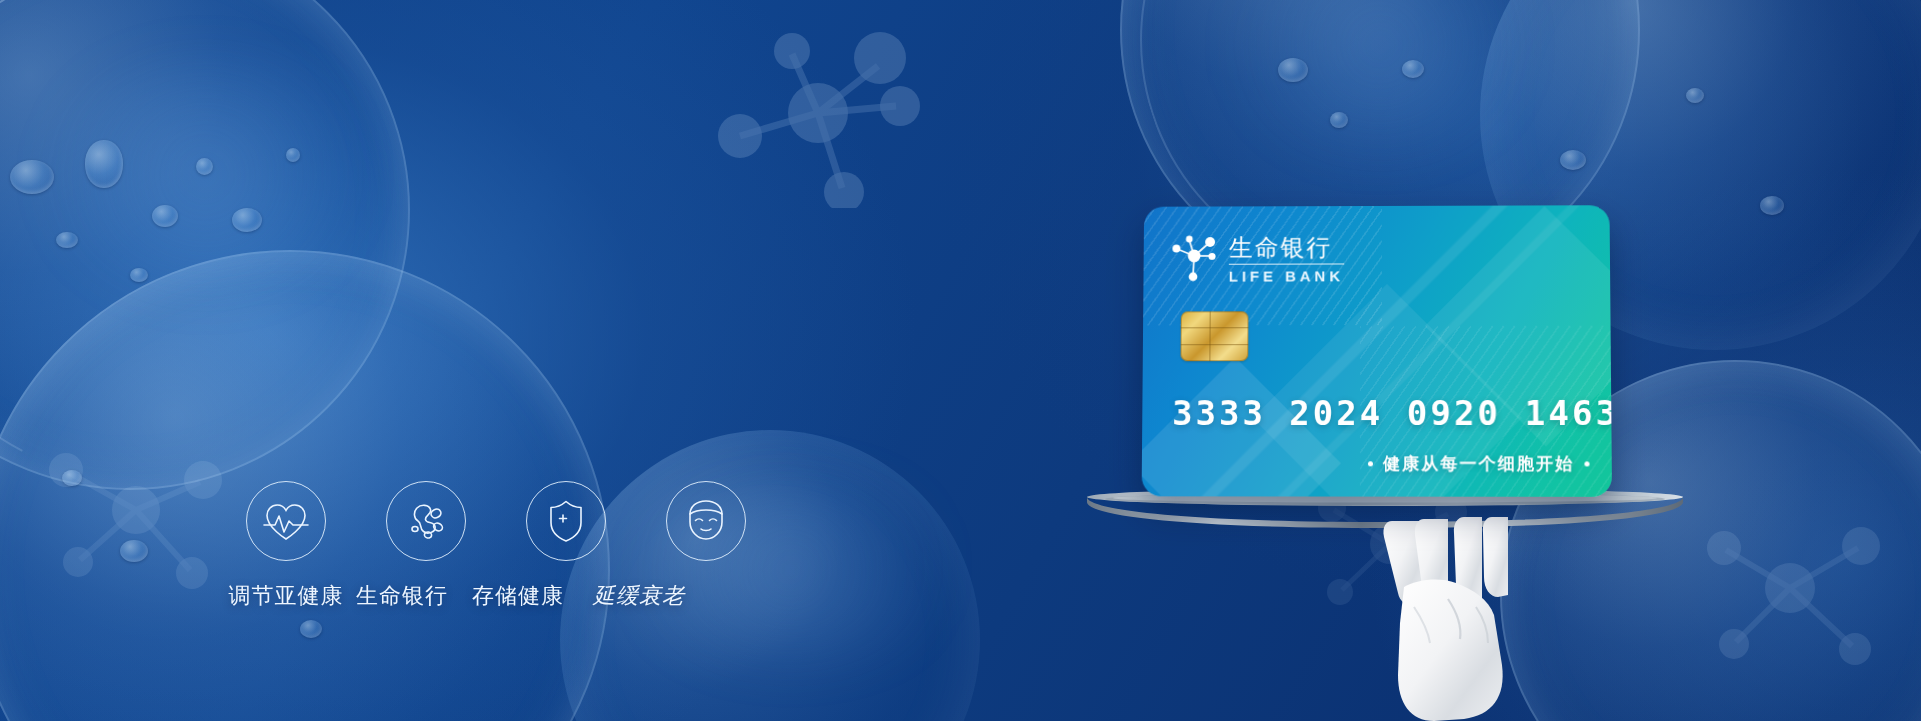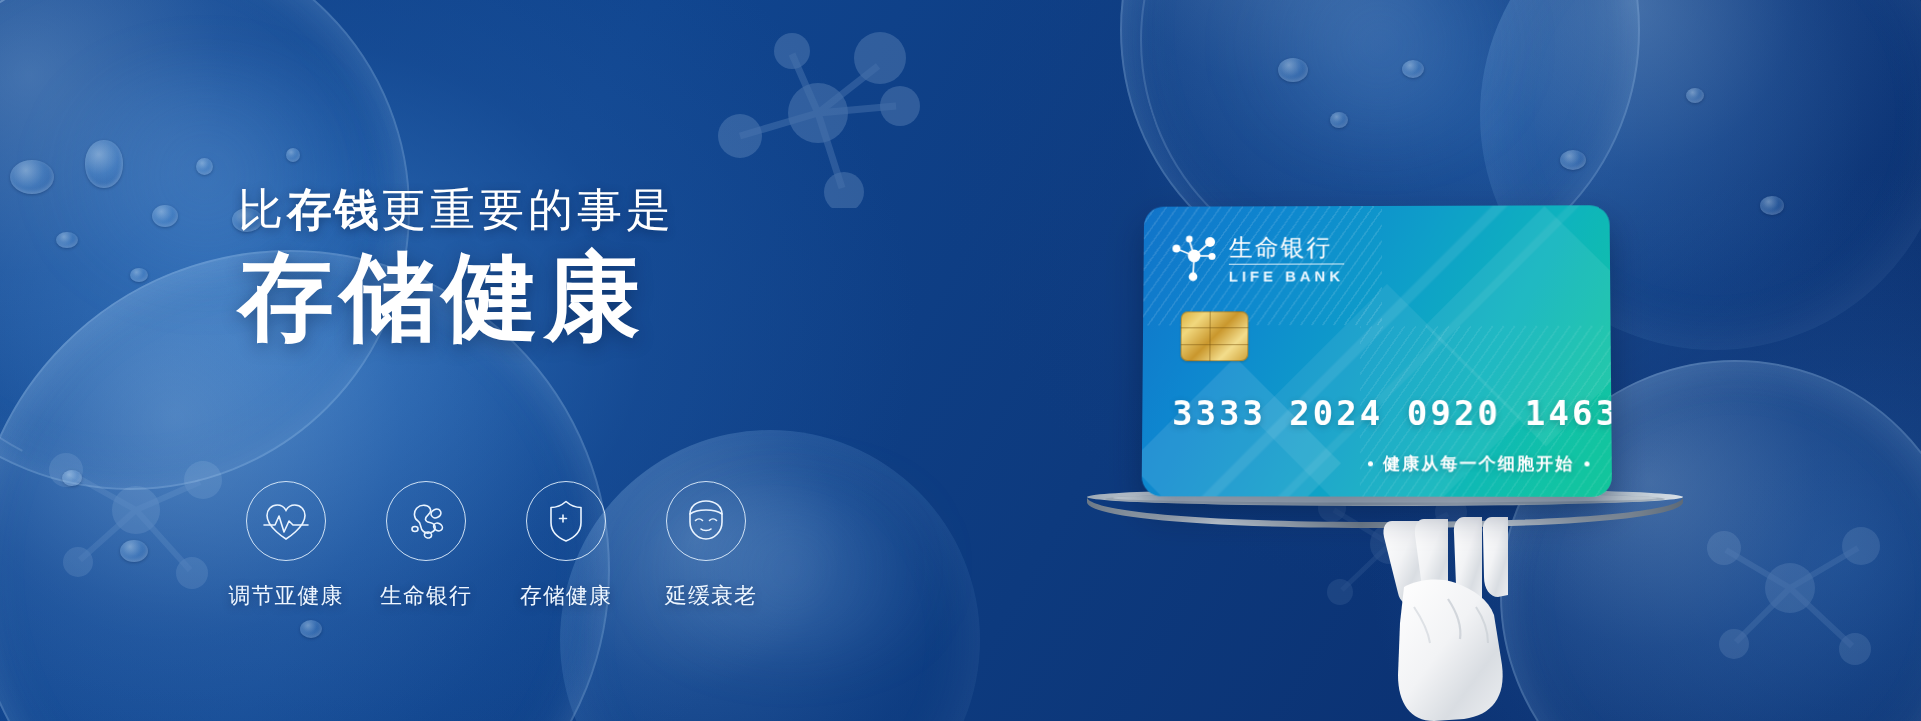--- a/index.html
+++ b/index.html
@@ -59,25 +59,25 @@
     margin-top:14px;color:#ffffff;font-size:96px;line-height:1.02;
     font-weight:800;letter-spacing:6px;white-space:nowrap;
     text-shadow:0 4px 18px rgba(3,22,58,.42);
   }
 
   
   .features{position:absolute;left:246px;top:481px;display:flex;gap:60px;}
   .feat{width:80px;height:80px;border-radius:50%;border:1.6px solid rgba(229,242,255,.88);
         display:flex;align-items:center;justify-content:center;}
   .feat svg{display:block;}
-  .featlabels{position:absolute;left:228px;top:581px;display:flex;gap:24px;color:#eef6ff;
+  .featlabels{position:absolute;left:228px;top:581px;display:flex;color:#eef6ff;
               font-size:22px;letter-spacing:1px;white-space:nowrap;
               text-shadow:0 2px 8px rgba(3,22,58,.4);}
   .featlabels span{width:116px;text-align:center;}
-  .featlabels span.wide{width:126px;}
+  .featlabels span.wide{width:126px;font-style:italic;}
 
   
   .card{
     position:absolute;left:1142px;top:205px;width:468px;height:291px;border-radius:20px;
     background:
       linear-gradient(118deg,#1173c9 0%,#0e86cf 22%,#0e9ec9 48%,#0eb4bd 70%,#11c2a6 88%,#13c69a 100%);
     box-shadow:0 16px 34px rgba(3,22,58,.40);
     overflow:hidden;transform:perspective(1400px) rotateX(3deg) rotateY(-1.2deg);
   }
   .card .chevrons{
@@ -246,26 +246,20 @@
         <g fill="#c3dcf5" opacity=".55">
           <circle cx="80" cy="74" r="20"></circle>
             <circle cx="22" cy="38" r="14"></circle>
           <circle cx="30" cy="122" r="13"></circle>
             <circle cx="141" cy="42" r="16"></circle>
         </g>
       </svg>
     </div>
   </div>
 
-  <div class="copy">
-    <div class="subhead">
-      <span>比</span><span class="em">存钱</span><span>更重要的事是</span>
-    </div>
-    <div class="headline">存储健康</div>
-  </div>
 
   <div class="features">
 
     <div class="feat">
       <span>
         <svg width="48" height="44" viewBox="0 0 48 44" fill="none" stroke="#eaf4ff" stroke-width="1.6">
           <path d="M24 40C24 40 5 28.5 5 16.5C5 10.5 9.6 6 15.2 6C19 6 22.3 8.2 24 11.4C25.7 8.2 29 6 32.8 6C38.4 6 43 10.5 43 16.5C43 28.5 24 40 24 40Z"></path>
           <path d="M2 26H13L17 17L22 33L27 22L31 26H46" stroke-linejoin="round" stroke-linecap="round"></path>
         </svg>
       </span>

